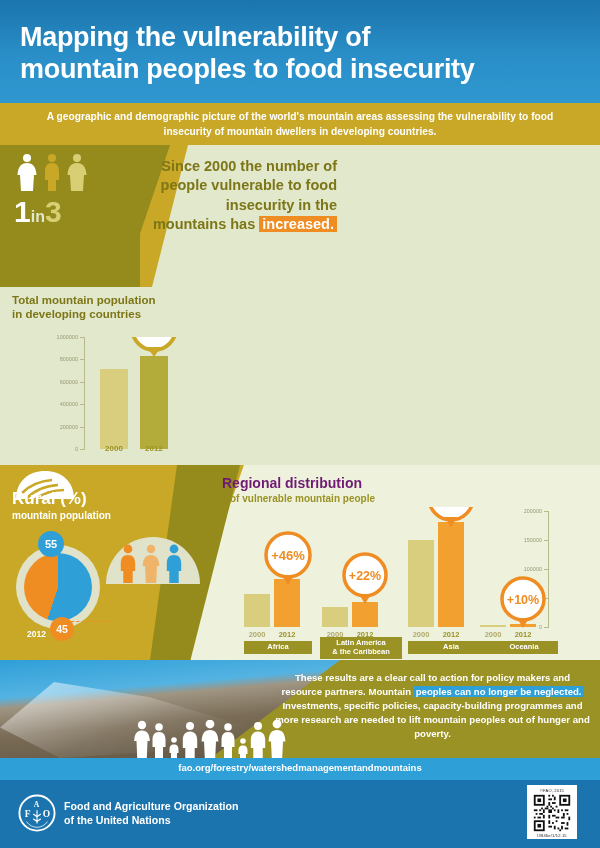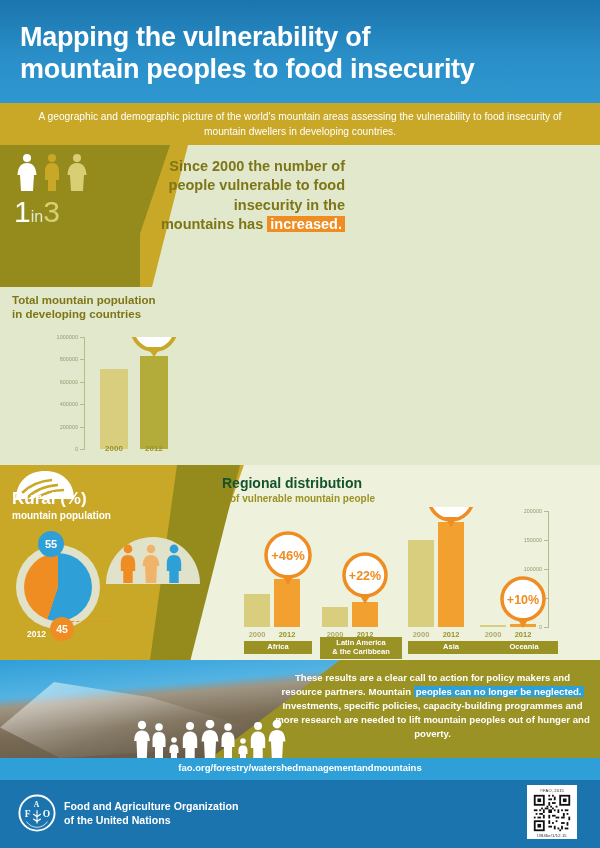--- a/index.html
+++ b/index.html
@@ -19,21 +19,21 @@
     position:absolute; left:20px; top:22px; width:560px;
     color:#ffffff; font-size:27px; font-weight:bold; line-height:1.18;
     letter-spacing:-0.3px;
   }
   .subbar {
     position:absolute; left:0; top:103px; width:600px; height:42px;
     background:#c9a827;
   }
   .subbar-text {
     position:absolute; left:25px; top:7px; width:550px; text-align:center;
-    color:#ffffff; font-size:10.2px; font-weight:normal; line-height:1.45;
+    color:#ffffff; font-size:10.2px; font-weight:bold; line-height:1.45;
   }
 
   
   .band1 { position:absolute; left:0; top:145px; width:600px; height:142px; overflow:hidden; }
   .b1-olive {
     position:absolute; left:0; top:0; width:140px; height:142px; background:#948b1c;
   }
   .b1-olive-wedge {
     position:absolute; left:110px; top:0; width:60px; height:142px;
     background:#948b1c; clip-path:polygon(0 0,100% 0,20% 100%,0 100%);
@@ -41,34 +41,33 @@
   .b1-gold-wedge {
     position:absolute; left:128px; top:0; width:60px; height:142px;
     background:#c9a827; clip-path:polygon(10% 0,100% 0,40% 100%,0 100%);
   }
   .b1-pale {
     position:absolute; left:0; top:0; width:600px; height:142px;
     background:#e2e8cc; z-index:-1;
   }
   .three-people { position:absolute; left:14px; top:8px; width:95px; height:40px; }
   .b1-oneinthree {
-    position:absolute; left:14px; top:50px; color:#ffffff; font-weight:normal;
+    position:absolute; left:14px; top:50px; color:#ffffff; font-weight:bold;
   }
   .b1-num1 { font-size:30px; color:#ffffff; }
   .b1-in { font-size:16px; color:#e2e8cc; }
   .b1-num3 { font-size:30px; color:#d8cf74; }
   .b1-sub {
     position:absolute; left:14px; top:86px; width:125px;
     color:#ffffff; font-size:10px; font-weight:bold; line-height:1.32;
   }
   .b1-since {
     position:absolute; left:152px; top:12px; width:185px;
     color:#7d7617; font-size:14.5px; font-weight:bold; line-height:1.33;
     text-align:right;
-    margin-left:8px;
   }
   .hl-orange { background:#ef8d22; color:#ffffff; padding:0 3px; }
   .hl-blue { background:#2f9fd8; color:#ffffff; padding:0 2px; }
   .hl-peach { background:#f0a070; color:#ffffff; padding:0 2px; }
   .axis-line { position:absolute; left:0; top:0; width:1px; height:100%; background:#b9b98e; }
   .tick { position:absolute; left:-4px; width:5px; height:1px; background:#b9b98e; }
   .tick-lbl { position:absolute; left:-48px; width:42px; text-align:right;
     font-size:5.5px; color:#9a9a74; }
 
   
@@ -104,21 +103,21 @@
   .b3-arch {
     position:absolute; left:106px; top:72px; width:94px; height:47px;
     background:#e0e3c9; border-radius:47px 47px 0 0;
   }
   .b3-text {
     position:absolute; left:104px; top:120px; width:104px; text-align:center;
     color:#ffffff; font-size:9.6px; font-weight:bold; line-height:1.35;
   }
   .b3-dash { position:absolute; left:66px; top:156px; width:44px; height:1px;
     border-top:1.5px dashed #ef8d22; }
-  .b3-regtitle { position:absolute; left:222px; top:10px; color:#14532d; font-size:14px; font-weight:bold; }
+  .b3-regtitle { position:absolute; left:222px; top:10px; color:#701a75; font-size:14px; font-weight:bold; }
   .b3-regsub { position:absolute; left:230px; top:28px; color:#9a9224; font-size:10px; font-weight:bold; }
   .chart3 { position:absolute; left:222px; top:42px; width:330px; height:150px; }
   .chart3-axis { position:absolute; left:548px; top:46px; width:45px; height:116px; }
 
   
   .band4 { position:absolute; left:0; top:660px; width:600px; height:98px; overflow:hidden; background:#9a9224; }
   .photo4 {
     position:absolute; left:0; top:0; width:340px; height:98px;
     background:linear-gradient(175deg,#2f9fd8 0%,#54b3e2 30%,#9f9583 38%,#7a6c56 60%,#5e5343 100%);
     clip-path:polygon(0 0,100% 0,62% 100%,0 100%);

